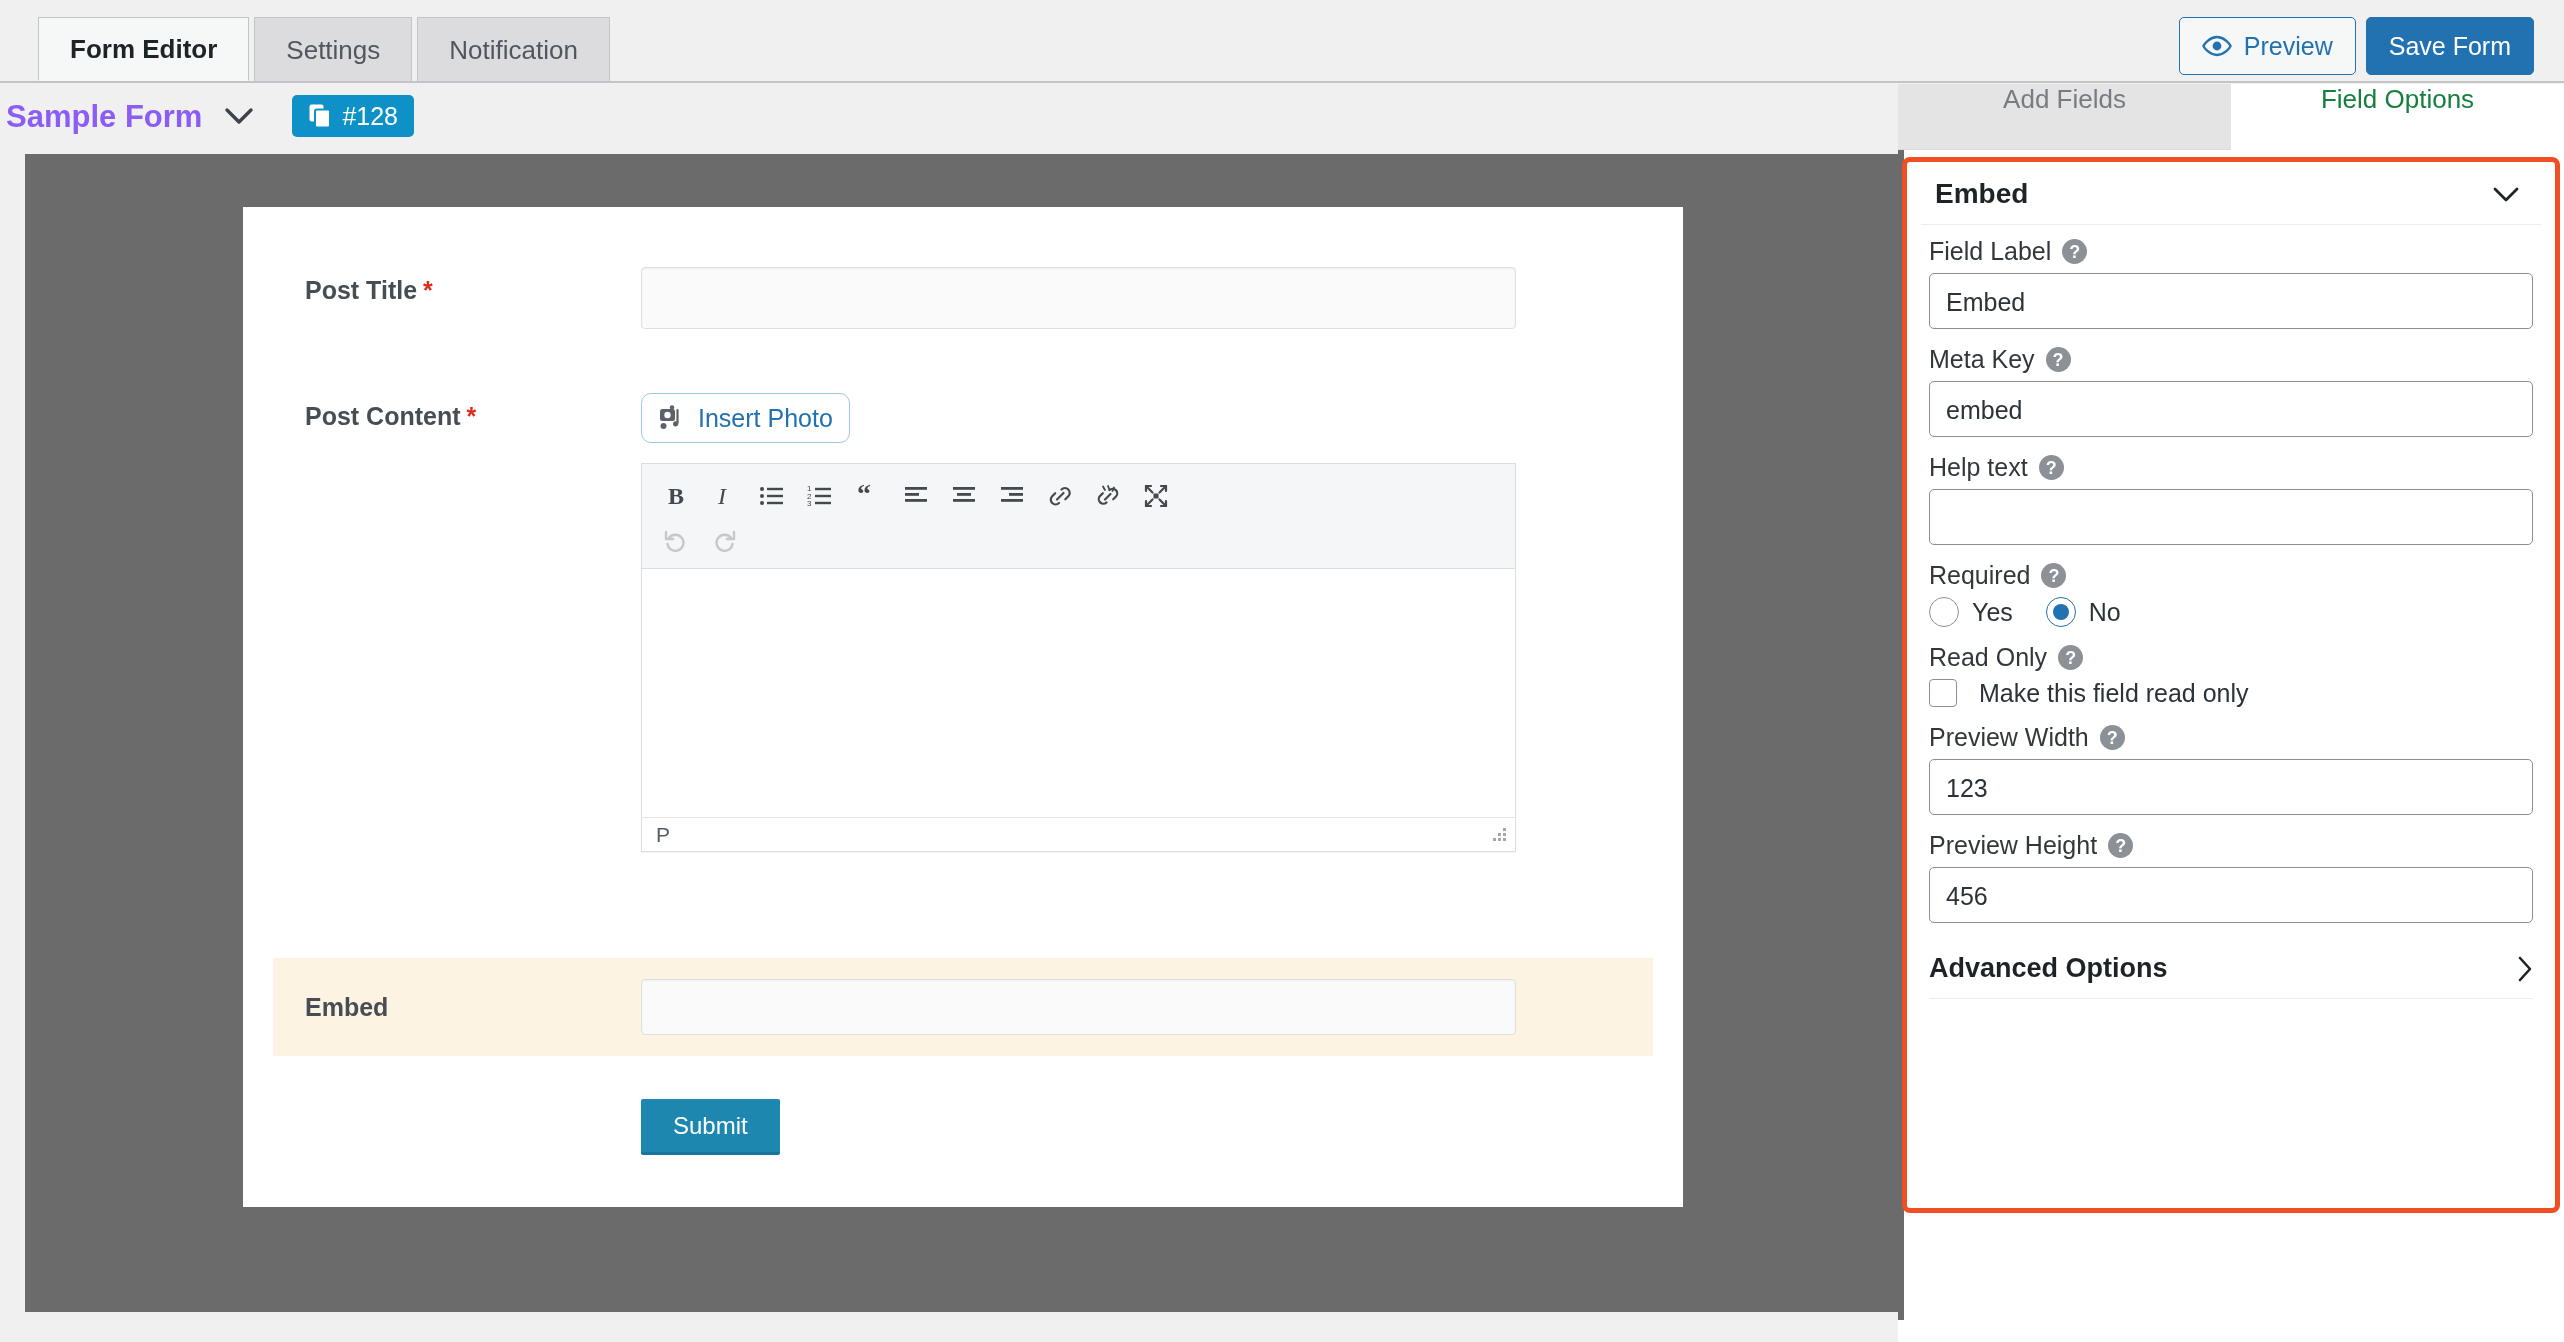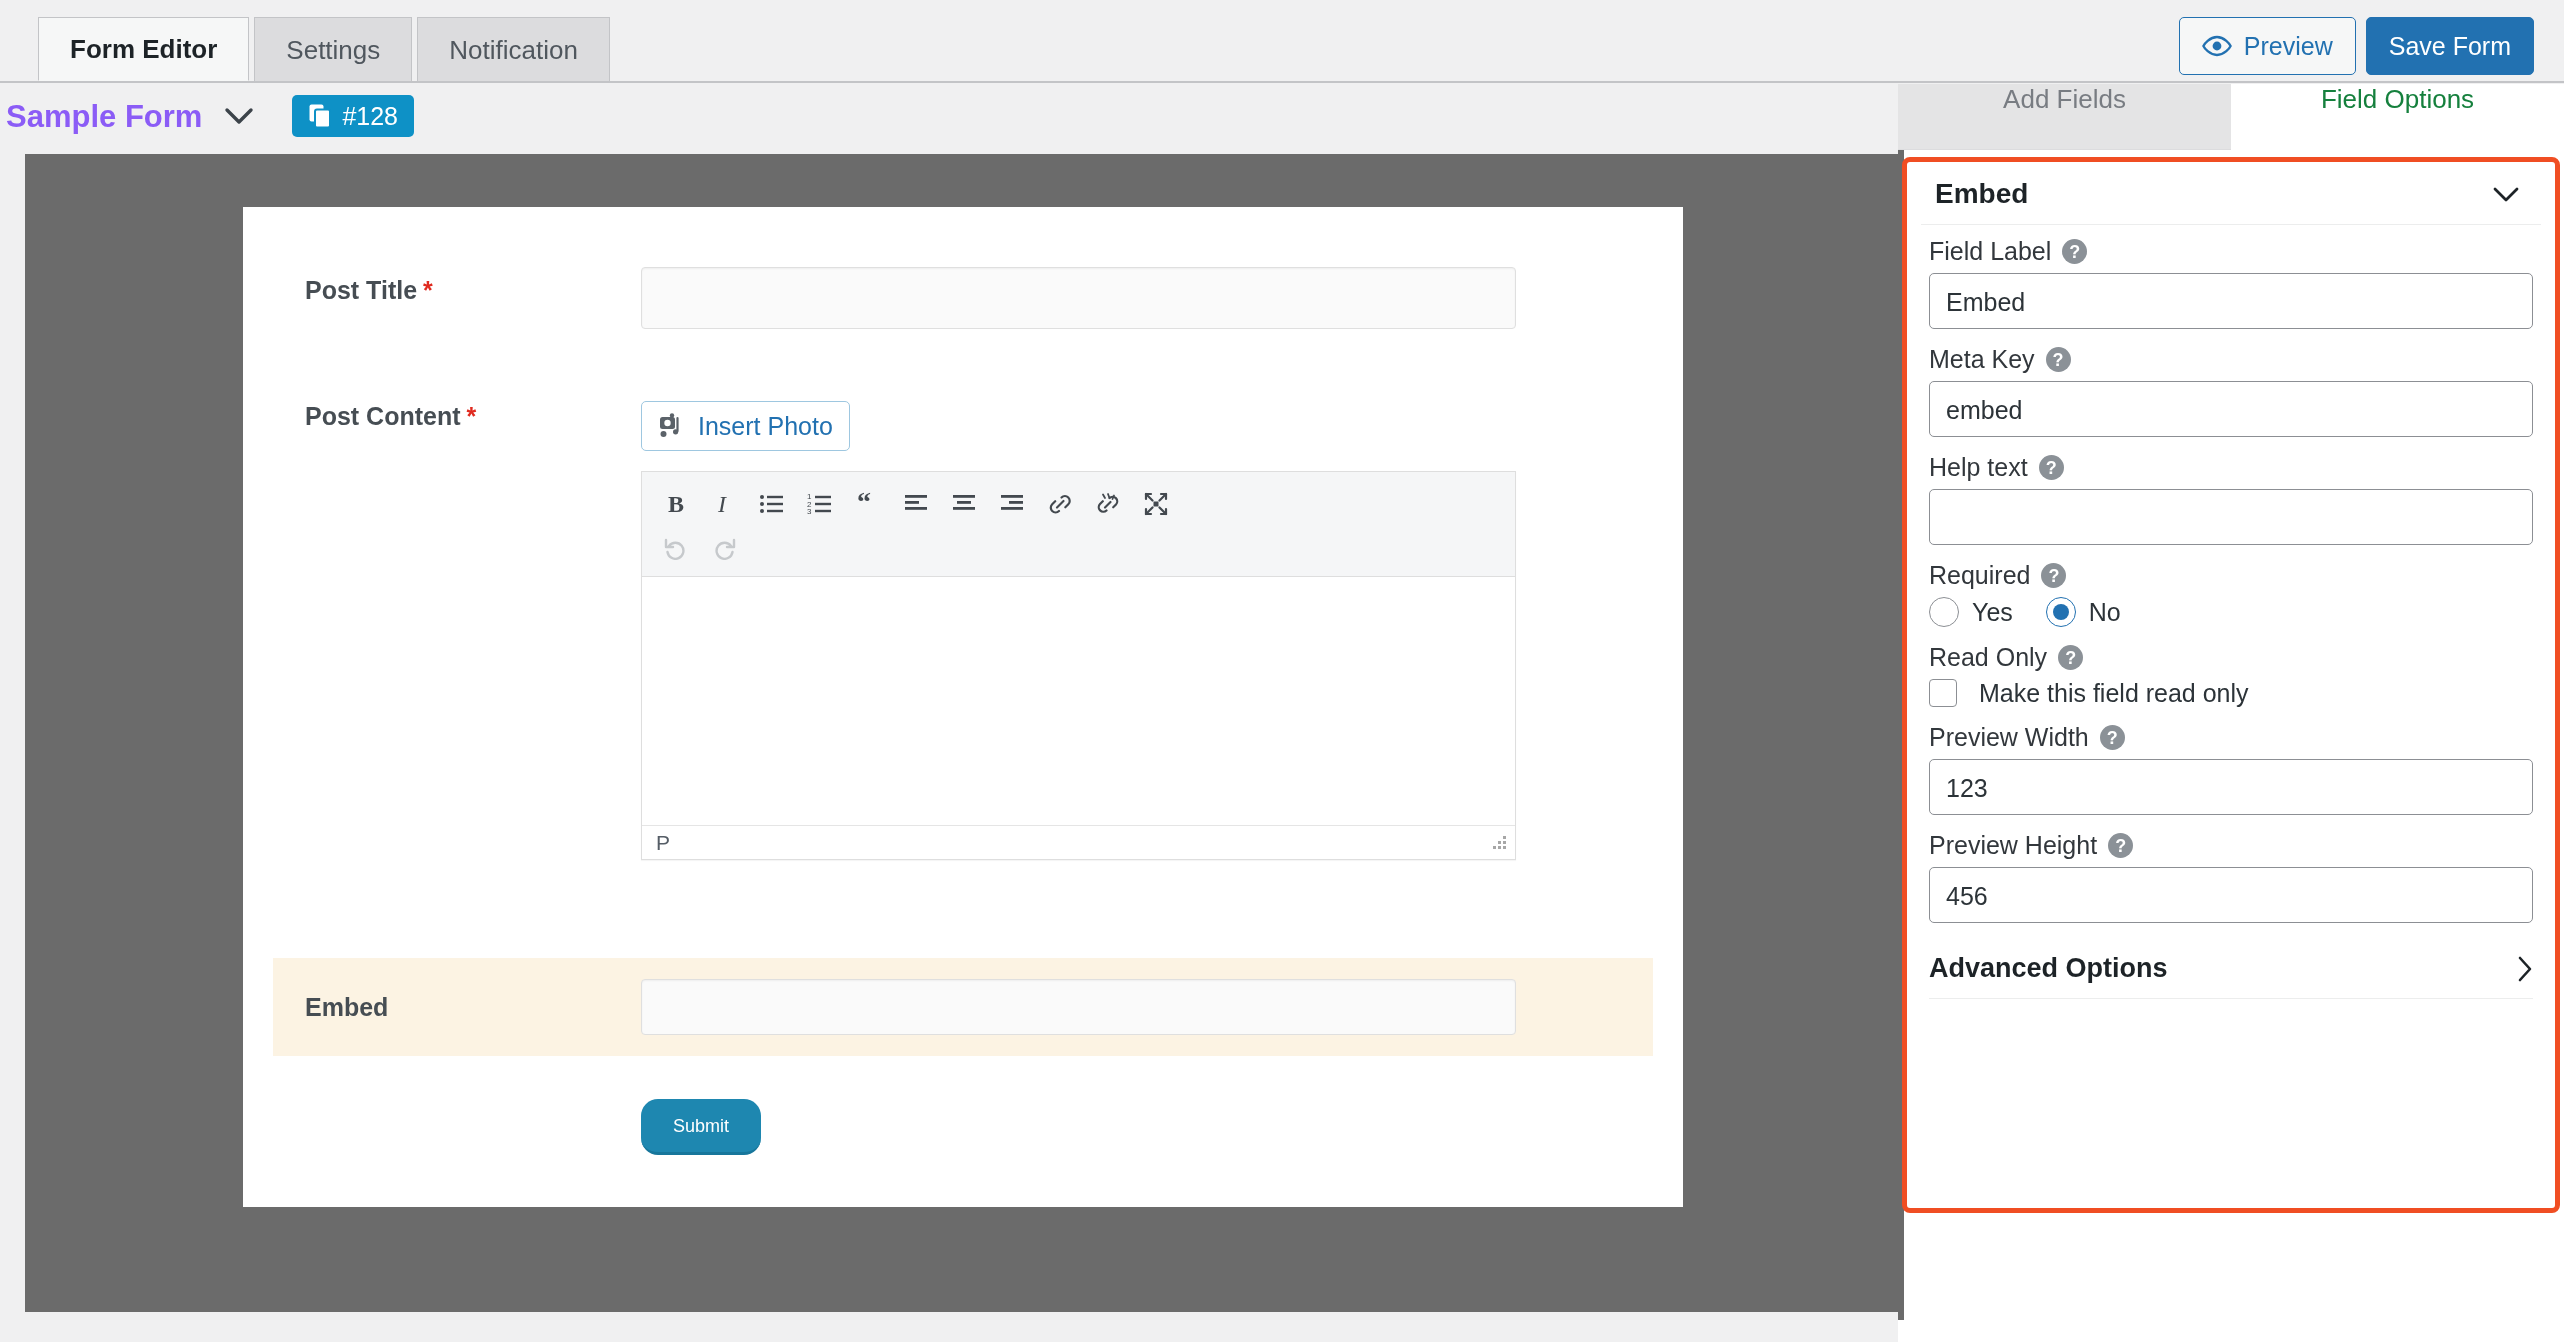--- a/index.html
+++ b/index.html
@@ -104,24 +104,23 @@
   }
 
   
   .row-title{ position:absolute; left:0; top:60px; }
   .row-title .finput{ margin-left:0; }
 
   
   .row-content{ position:absolute; left:0; top:186px; }
   .insert-photo{
     display:inline-flex; align-items:center; gap:12px;
-    border:1px solid #9ec7e0; border-radius:5px; background:#fff;
+    border:1px solid #9ec7e0; border-radius:10px; background:#fff;
     height:50px; padding:0 16px; font-size:25px; color:#2271b1; cursor:pointer;
     line-height:1;
-    margin-top:8px;
   }
   .photo-ico{ width:28px; height:28px; display:block; }
 
   .editor{
     margin-top:20px; width:875px; border:1px solid #dedede; background:#fff;
     box-shadow:0 1px 1px rgba(0,0,0,0.04);
   }
   .editor-toolbar{
     background:#f5f6f7; border-bottom:1px solid #dedede;
     padding:10px 10px 6px 10px;
@@ -146,21 +145,21 @@
     background:#fcf3e3; display:flex; align-items:center;
   }
   .row-embed .flabel{ padding-top:0; width:368px; padding-left:32px; font-weight:bold; }
   .row-embed .finput{ height:56px; }
 
   
   .row-submit{ position:absolute; left:0; top:892px; }
   .btn-submit{
     margin-left:398px; background:#1e87b0; color:#fff; border:none;
     border-bottom:3px solid #17769b;
-    border-radius:17px; height:56px; padding:0 32px; font-size:18px; cursor:pointer;
+    border-radius:2px; height:56px; padding:0 32px; font-size:24px; cursor:pointer;
     font-family:"Liberation Sans", sans-serif; line-height:1;
   }
 
   
   .panelwrap{
     position:absolute; left:1898px; top:150px; width:666px; height:1192px;
     background:#ffffff;
   }
   .redbox{
     position:absolute; left:4px; top:7px; width:658px; height:1056px;

